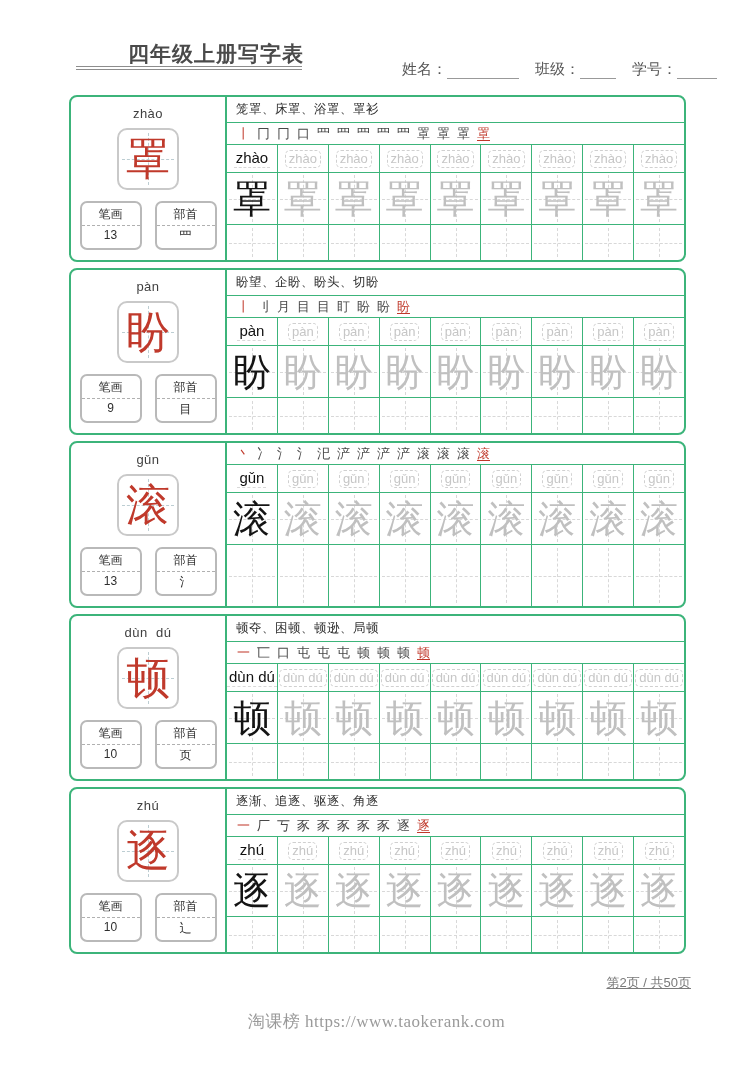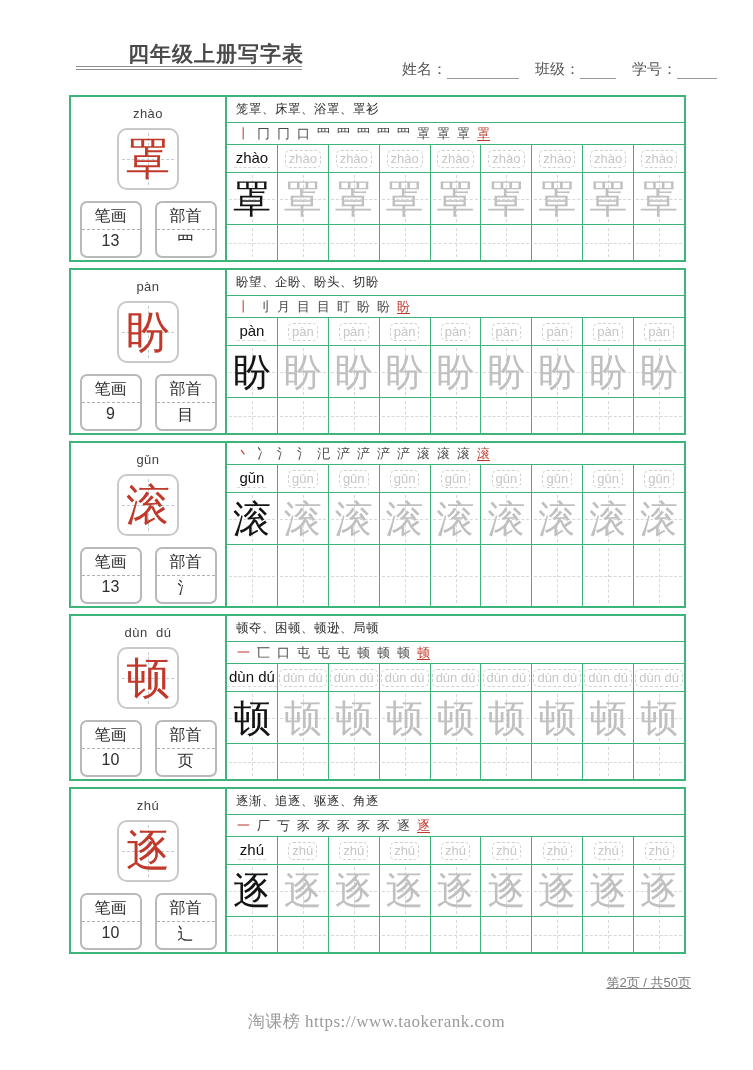--- a/index.html
+++ b/index.html
@@ -16,37 +16,37 @@
   .hd-underline{position:absolute;left:76px;top:66px;width:226px;height:4px;
     border-top:1px solid #8d8d8d;border-bottom:1px solid #8d8d8d;}
   .hd-fields{position:absolute;left:402px;top:60px;display:flex;gap:16px;
     font-size:15px;color:#555;align-items:flex-end;}
   .hd-field{display:flex;align-items:flex-end;}
   .blank{display:inline-block;border-bottom:1px solid #999;height:15px;}
   .blank.w-name{width:72px;} .blank.w-class{width:36px;} .blank.w-id{width:40px;}
 
   
   .blocks{position:absolute;left:69px;top:95px;width:617px;}
-  .block{width:617px;height:167px;border:2px solid var(--green);border-radius:0;
+  .block{width:617px;height:167px;border:2px solid var(--green);border-radius:8px;
     display:flex;margin-bottom:6px;background:#fff;overflow:hidden;}
 
   .block-left{width:156px;flex:none;border-right:2px solid var(--green);
     display:flex;flex-direction:column;align-items:center;}
   .bl-pinyin{margin-top:9px;font-size:13px;color:#3f3f3f;letter-spacing:.5px;white-space:pre;}
   .char-box{margin-top:7px;width:62px;height:62px;border:2px solid #c9c9c9;border-radius:10px;
     position:relative;display:flex;align-items:center;justify-content:center;}
   .char-box::before{content:"";position:absolute;left:50%;top:3px;bottom:3px;
     border-left:1px dashed #bccdd2;}
   .char-box::after{content:"";position:absolute;top:50%;left:3px;right:3px;
     border-top:1px dashed #bccdd2;}
   .char-box .big{position:relative;z-index:1;font-size:44px;line-height:1;color:var(--red);
     font-family:"DejaVu Serif", serif;}
   .info-row{margin-top:11px;display:flex;gap:13px;}
   .info-box{width:62px;border:2px solid #b9b9b9;border-radius:7px;text-align:center;
-    font-size:16px;color:#2e2e2e;background:#fff;}
+    font-size:12px;color:#2e2e2e;background:#fff;}
   .info-label{padding:3px 0 2px;border-bottom:1px dashed #b0b0b0;}
   .info-value{padding:2px 0 3px;min-height:16px;}
 
   .block-right{flex:1;display:flex;flex-direction:column;}
   .words-row{height:26px;flex:none;display:flex;align-items:center;padding-left:9px;
     font-size:12.5px;color:#2f2f2f;border-bottom:1.5px solid var(--green);letter-spacing:.5px;}
   .stroke-row{height:22px;flex:none;display:flex;align-items:center;gap:7px;padding-left:10px;
     font-size:13px;color:#474747;border-bottom:1.5px solid var(--green);
     font-family:"DejaVu Serif", serif;line-height:1;}
   .sg.red{color:var(--red);}

